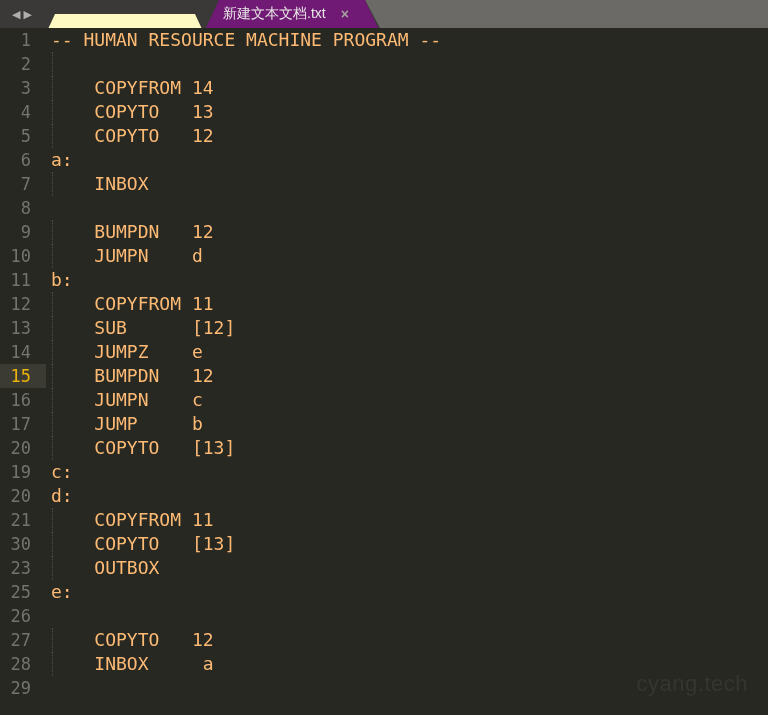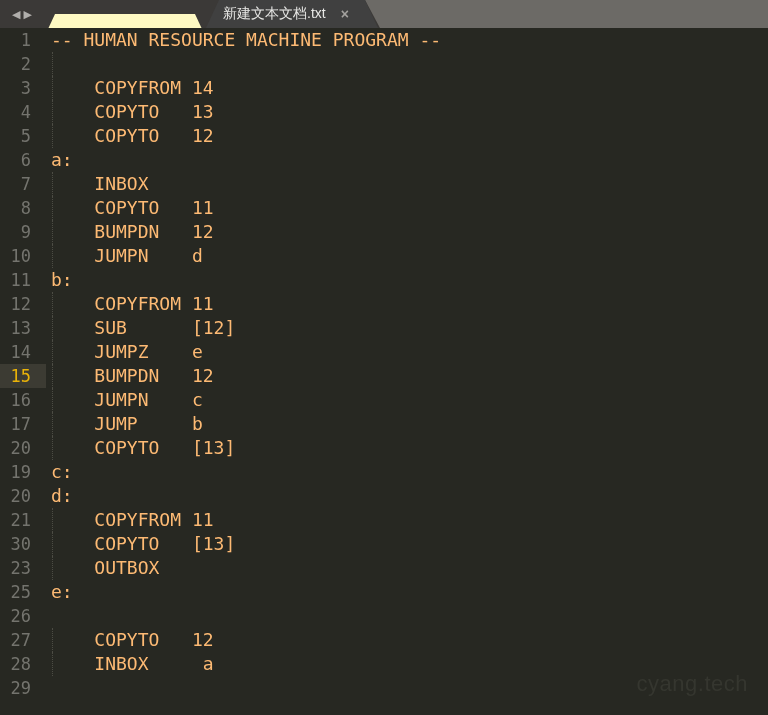--- a/index.html
+++ b/index.html
@@ -56,21 +56,21 @@
     left: 42px;
     width: 166px;
     background: #fef9c3;
     color: #8d8b88;
     padding: 16px 20px 0 18px;
     margin-top: 14px;
   }
   .tab.active {
     left: 206px;
     width: 172px;
-    background: #404040;
+    background: #701a75;
     color: #e8e8e6;
     font-size: 14px;
     padding: 0 29px 0 17px;
   }
   .tab-close {
     font-weight: bold;
     font-size: 14px;
     line-height: 1;
   }
   .tab.inactive .tab-close { color: #827f7c; }
@@ -173,21 +173,20 @@
       <div class="line">
         <span class="num">6</span>
         <span class="code">a:</span>
       </div>
       <div class="line g">
         <span class="num">7</span>
         <span class="code">    INBOX</span>
       </div>
       <div class="line g">
         <span class="num">8</span>
-        <span class="code">    COPYTO   11</span>
       </div>
       <div class="line g">
         <span class="num">9</span>
         <span class="code">    BUMPDN   12</span>
       </div>
       <div class="line g">
         <span class="num">10</span>
         <span class="code">    JUMPN    d</span>
       </div>
       <div class="line">

